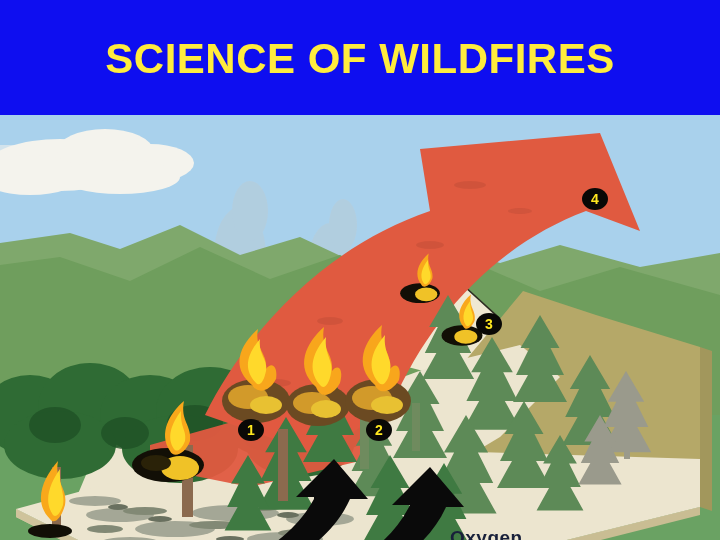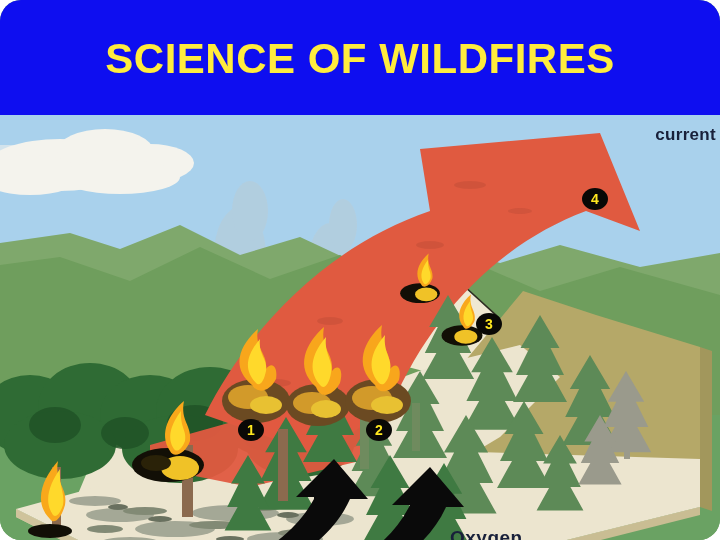--- a/index.html
+++ b/index.html
@@ -1,17 +1,17 @@
 <!DOCTYPE html>
 <html><head>
 <meta charset="utf-8">
 <style>
   html,body{margin:0;padding:0;background:#fff;}
   body{width:720px;height:540px;overflow:hidden;font-family:"Liberation Sans",sans-serif;}
-  #slide{position:relative;width:720px;height:540px;background:#6aa263;overflow:hidden;border-radius:21px;}
+  #slide{position:relative;width:720px;height:540px;background:#6aa263;overflow:hidden;}
 
   
   #header{position:absolute;left:0;top:0;width:720px;height:115px;background:#0e0ef0;}
   #title{position:absolute;left:0;top:36px;width:720px;text-align:center;
          font-size:42px;font-weight:bold;letter-spacing:.5px;color:#ffec3d;
          font-family:"Liberation Sans",sans-serif;line-height:46px;}
 
   
   #scene{position:absolute;left:0;top:115px;width:720px;height:425px;overflow:hidden;}
   #scene svg{display:block;}
@@ -298,21 +298,20 @@
           <path d="M340,452
                    C372,440 396,418 410,390
                    L392,390 L430,352 L464,392 L446,392
                    C430,428 394,454 352,466 Z"></path>
         </g>
 
       </g>
     </svg>
 
     <div class="lbl" id="lbl-convection">
-      <div>current</div>
     </div>
 
     <div class="lbl" id="lbl-oxygen">Oxygen</div>
 
     <div class="marker" style="left:238px;top:304px;">1</div>
     <div class="marker" style="left:366px;top:304px;">2</div>
     <div class="marker" style="left:476px;top:198px;">3</div>
     <div class="marker" style="left:582px;top:73px;">4</div>
 
   </div>

